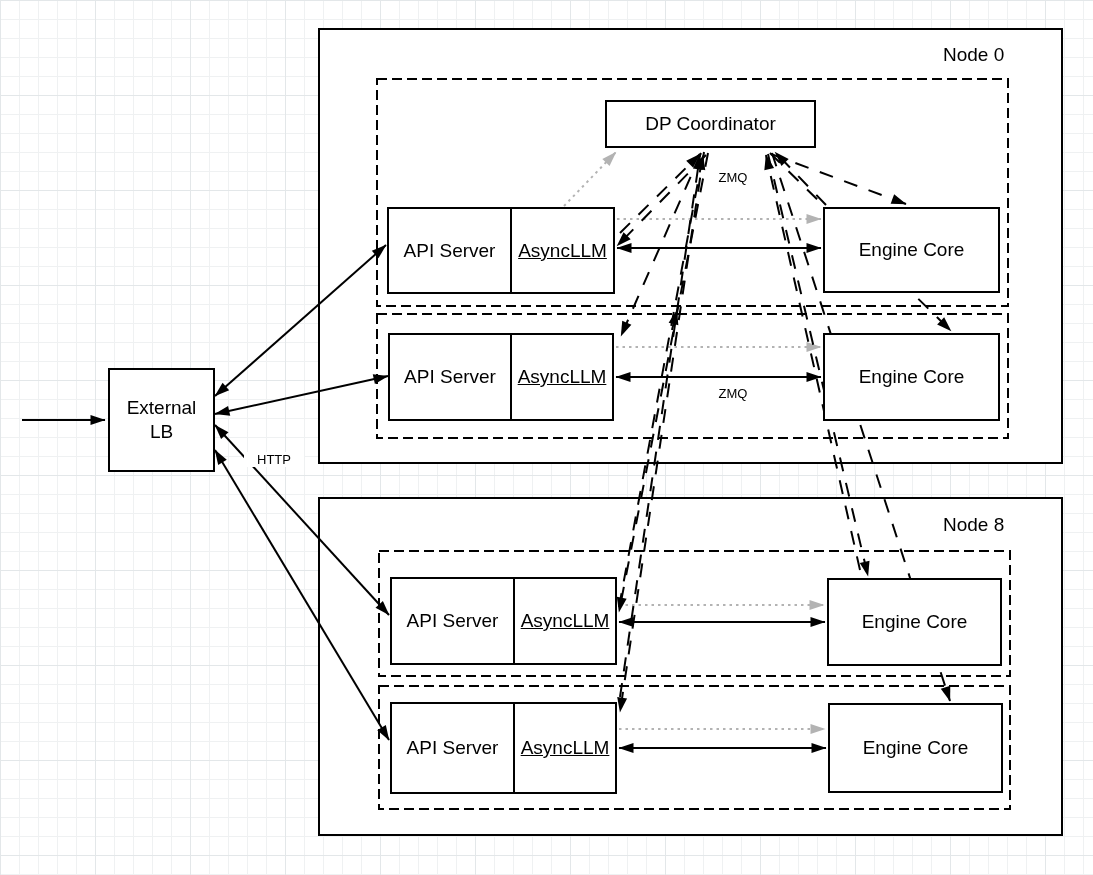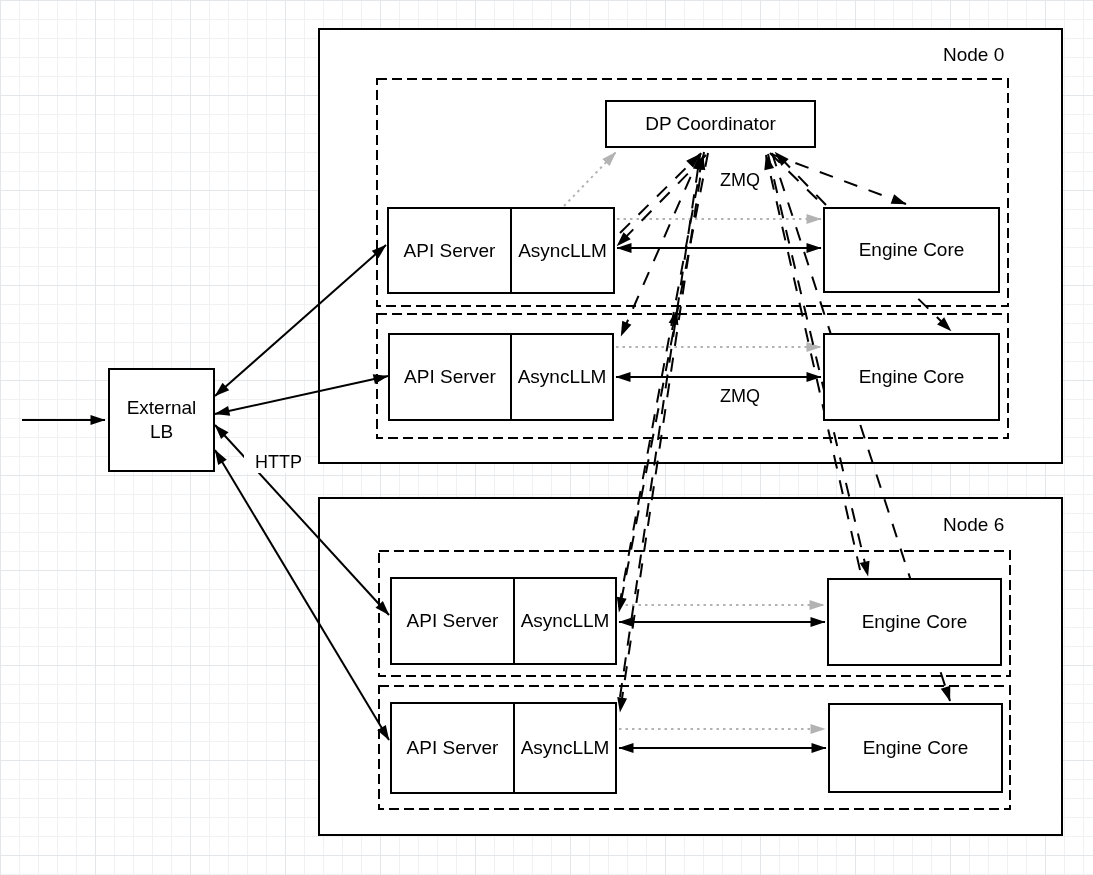--- a/index.html
+++ b/index.html
@@ -30,26 +30,26 @@
     position:absolute; box-sizing:border-box; border:2px solid var(--stroke);
     background:var(--box-fill); z-index:3;
     display:flex; align-items:center; justify-content:center;
     font-size:19px; color:#000; text-align:center; line-height:1.25;
   }
   .split{padding:0;}
   .cell{
     box-sizing:border-box; height:100%;
     display:flex; align-items:center; justify-content:center;
   }
-  .cell.right{border-left:2px solid var(--stroke);}
+  .cell.right{border-left:2px solid var(--stroke);text-decoration:underline;}
   .lbl{
     position:absolute; z-index:4; font-size:19px; color:#000;
   }
   .edge-lbl{
-    position:absolute; z-index:4; font-size:18px; color:#000; text-align:right;
+    position:absolute; z-index:4; font-size:13px; color:#000; text-align:center;
   }
   .edge-lbl.on-grid{background:var(--bg); padding:0 2px;}
   .right-align{}
   
   .sb{stroke:var(--stroke); stroke-width:2; fill:none;}
   .db{stroke:var(--stroke); stroke-width:2; fill:none; stroke-dasharray:14 12;}
   .dg{stroke:var(--gray); stroke-width:2; fill:none; stroke-dasharray:2.5 4;}
   .dc{stroke:var(--stroke); stroke-width:2; fill:none; stroke-dasharray:10 5;}
   .fb{fill:var(--stroke);}
   .fg{fill:var(--gray);}
@@ -163,18 +163,18 @@
     </div>
     <div class="cell right" style="width:102px;">
       <span>AsyncLLM</span>
     </div>
   </div>
   <div class="box" style="left:828px; top:703px; width:175px; height:90px;">
     <span>Engine Core</span>
   </div>
 
   <div class="lbl right-align" style="left:943px; top:44px; width:100px;">Node 0</div>
-  <div class="lbl right-align" style="left:943px; top:514px; width:100px;">Node 6</div>
+  <div class="lbl right-align" style="left:943px; top:514px; width:100px;">Node 8</div>
   <div class="edge-lbl" style="left:706px; top:170px; width:54px;">ZMQ</div>
   <div class="edge-lbl" style="left:706px; top:386px; width:54px;">ZMQ</div>
   <div class="edge-lbl on-grid" style="left:244px; top:427px; width:56px;margin-top:25px;">HTTP</div>
 
 </div>
 
 </body></html>

